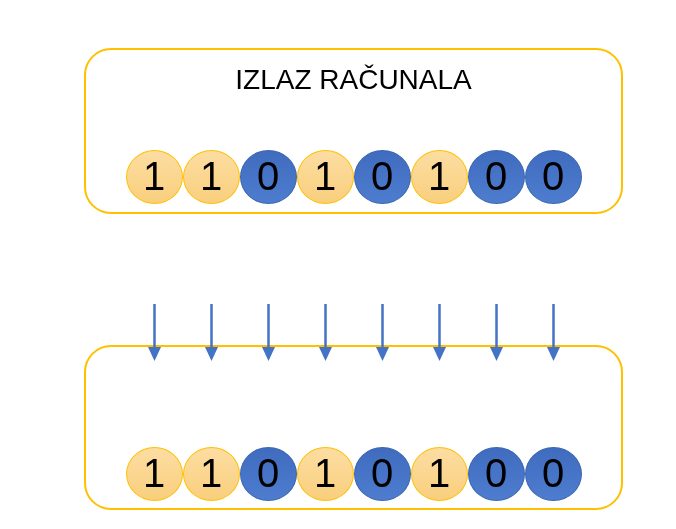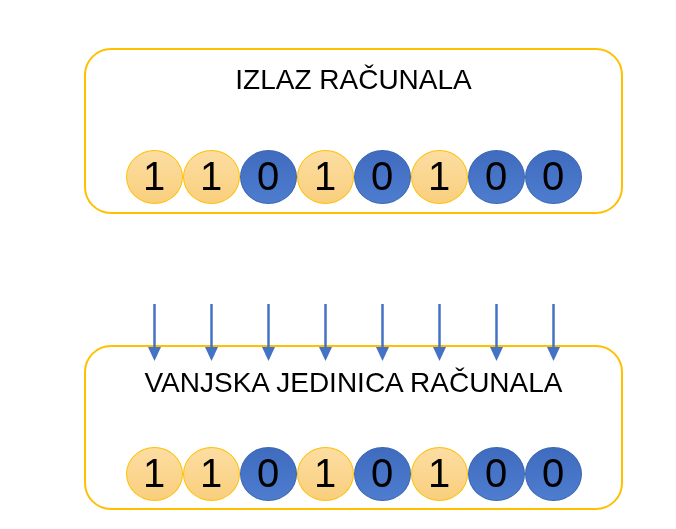--- a/index.html
+++ b/index.html
@@ -144,21 +144,20 @@
         <line x1="489.5" y1="304" x2="489.5" y2="350" stroke="#4472C4" stroke-width="2.5"></line>
         <polygon points="483,347 496,347 489.5,361" fill="#4472C4"></polygon>
       </g>
       <g>
         <line x1="546.5" y1="304" x2="546.5" y2="350" stroke="#4472C4" stroke-width="2.5"></line>
         <polygon points="540,347 553,347 546.5,361" fill="#4472C4"></polygon>
       </g>
     </svg>
 
   <div class="box bottom-box">
-    <div class="box-title">VANJSKA JEDINICA RAČUNALA</div>
     <div class="bit-row">
         <div class="bit-circle bit-one">
           <span>1</span>
         </div>
         <div class="bit-circle bit-one">
           <span>1</span>
         </div>
         <div class="bit-circle bit-zero">
           <span>0</span>
         </div>

